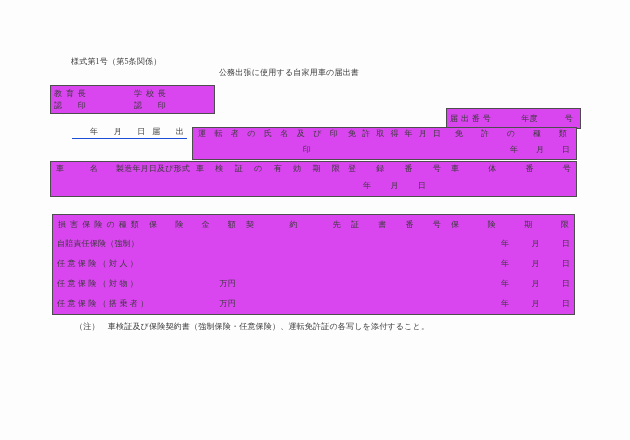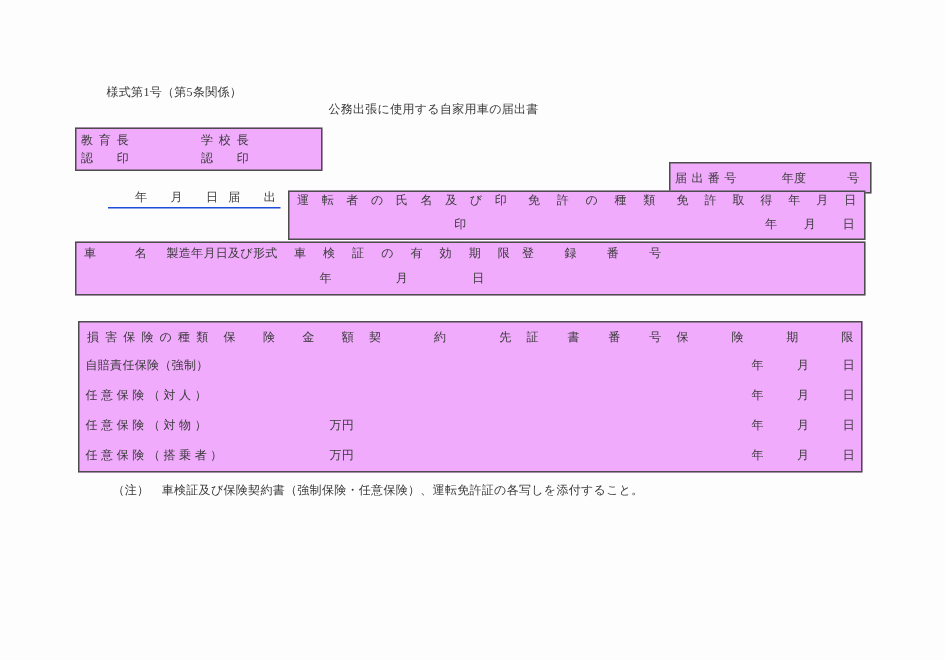--- a/index.html
+++ b/index.html
@@ -6,21 +6,21 @@
   html,body { width:630px; height:440px; }
   body {
     position:relative;
     background:#fdfdfd;
     font-family:"Liberation Serif","DejaVu Serif",serif;
     color:#3a3a3a;
     overflow:hidden;
   }
   .abs { position:absolute; }
   .fs { font-size:8px; letter-spacing:0.2px; }
-  .tbl { display:grid; border:1px solid #4d4d4d; background:#f0abfc; }
+  .tbl { display:grid; border:1px solid #4d4d4d; background:#d946ef; }
   .tbl > div { font-size:8px; letter-spacing:0.2px; border:0 solid #4d4d4d; overflow:hidden; white-space:nowrap; }
   .bl { border-left-width:1px; }
   .bt { border-top-width:1px; }
   .jz { text-align:justify; text-align-last:justify; }
   .ctr { text-align:center; }
   .rt { text-align:right; }
 
   #form-label { left:57px; top:56px;margin-left:14px; }
   #page-title { left:0; top:67px; width:578px; text-align:center; }
 
@@ -38,21 +38,21 @@
 
   #driver-table { left:192px; top:127px; grid-template-columns:150px 103px 130px; grid-template-rows:12px 19px; }
   #driver-table .h { line-height:12px; padding:0 5px; }
   #driver-table .h2 { padding:0 9px; }
   #driver-table .r2 { line-height:19px; }
   #driver-table .seal { padding-right:32px; }
   #driver-table .ldate { padding:0 6px 0 64px; }
 
   #vehicle-table { left:50px; top:161px; grid-template-columns:52px 90px 150px 103px 130px; grid-template-rows:13px 21px; }
   #vehicle-table .h { line-height:13px; padding:0 5px; }
-  #vehicle-table .tight { padding:0 3px; }
+  #vehicle-table .tight { padding:0 3px;text-align:right; }
   #vehicle-table .r2 { line-height:21px; }
   #vehicle-table .idate { padding:0 20px; }
 
   #insurance-table { left:52px; top:214px; grid-template-columns:91px 97px 105px 100px 128px; grid-template-rows:19px 20px 20px 20px 20px; }
   #insurance-table .h { line-height:19px; padding:0 5px; }
   #insurance-table .r { line-height:20px; }
   #insurance-table .type { padding:0 6px 0 4px; }
   #insurance-table .amt { padding-right:5px; }
   #insurance-table .exp { padding:0 4px 0 55px; }
 
@@ -82,32 +82,33 @@
   <div class="val bl">
     <span class="y">年度</span>
     <span class="g">号</span>
   </div>
 </div>
 
 <div class="abs fs jz" id="date-line">年 月 日届 出</div>
 
 <div class="abs tbl" id="driver-table">
   <div class="h jz">運 転 者 の 氏 名 及 び 印</div>
+  <div class="h jz bl">免 許 取 得 年 月 日</div>
   <div class="h h2 jz bl">免 許 の 種 類</div>
-  <div class="h jz bl">免 許 取 得 年 月 日</div>
   <div class="r2 rt seal bt">印</div>
   <div class="r2 bl bt"></div>
   <div class="r2 jz ldate bl bt">年 月 日</div>
 </div>
 
 <div class="abs tbl" id="vehicle-table">
   <div class="h jz">車 名</div>
   <div class="h tight ctr bl">製造年月日及び形式</div>
   <div class="h tight jz bl">車 検 証 の 有 効 期 限</div>
   <div class="h jz bl">登 録 番 号</div>
+  <div class="h jz bl">車 体 番 号</div>
   <div class="r2 bt"></div>
   <div class="r2 bl bt"></div>
   <div class="r2 bl bt"></div>
   <div class="r2 jz idate bl bt">年 月 日</div>
   <div class="r2 bl bt"></div>
 </div>
 
 <div class="abs tbl" id="insurance-table">
   <div class="h jz">損 害 保 険 の 種 類</div>
   <div class="h jz bl">保 険 金 額</div>

